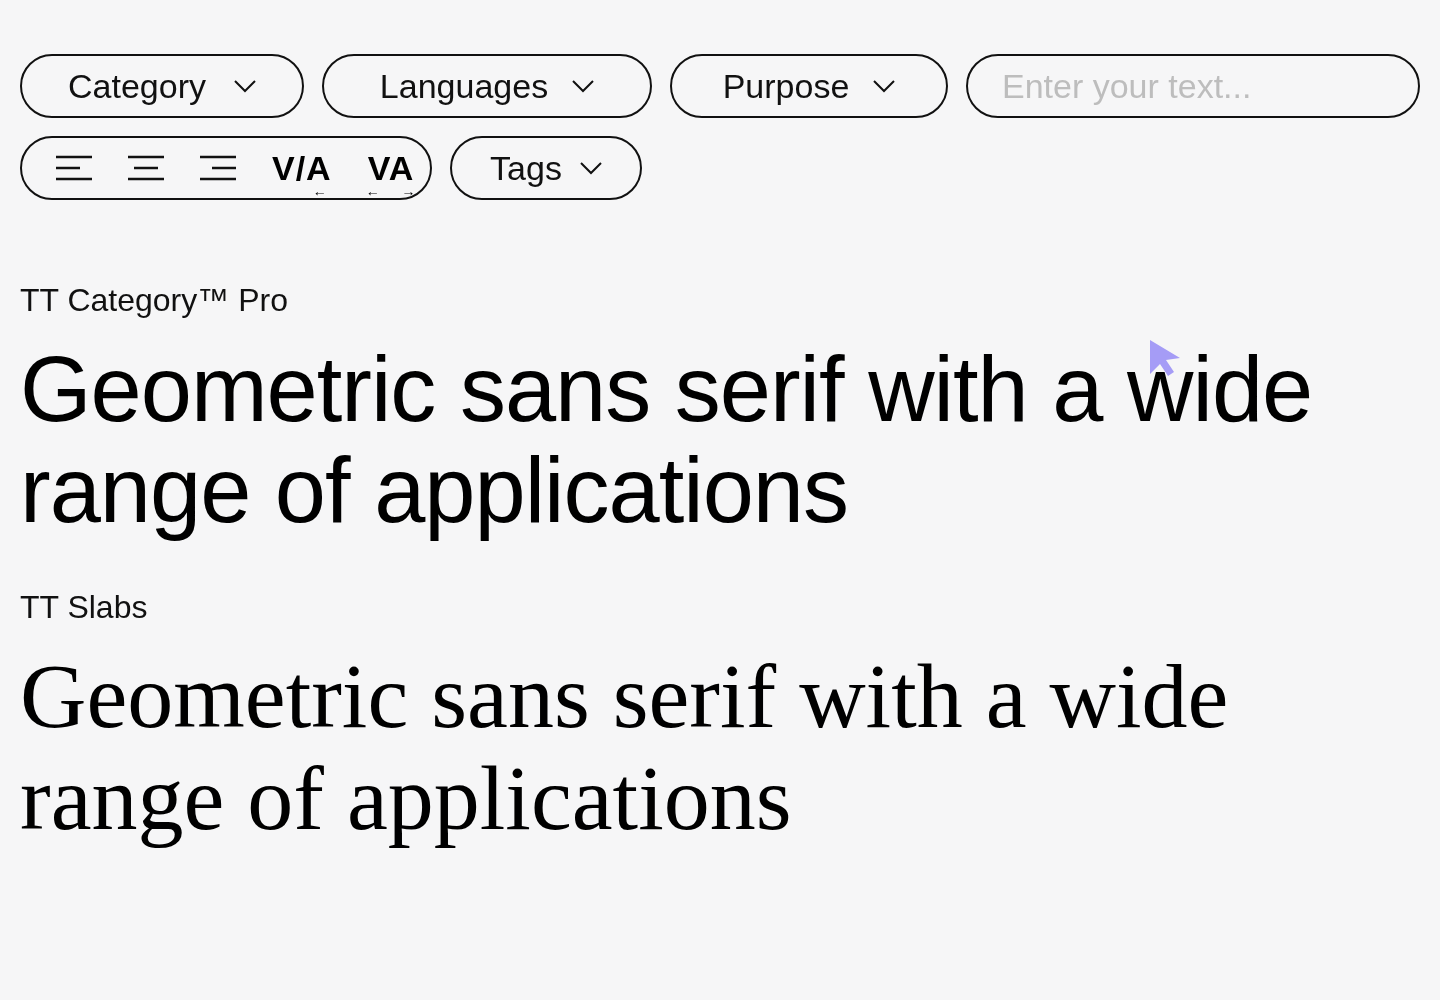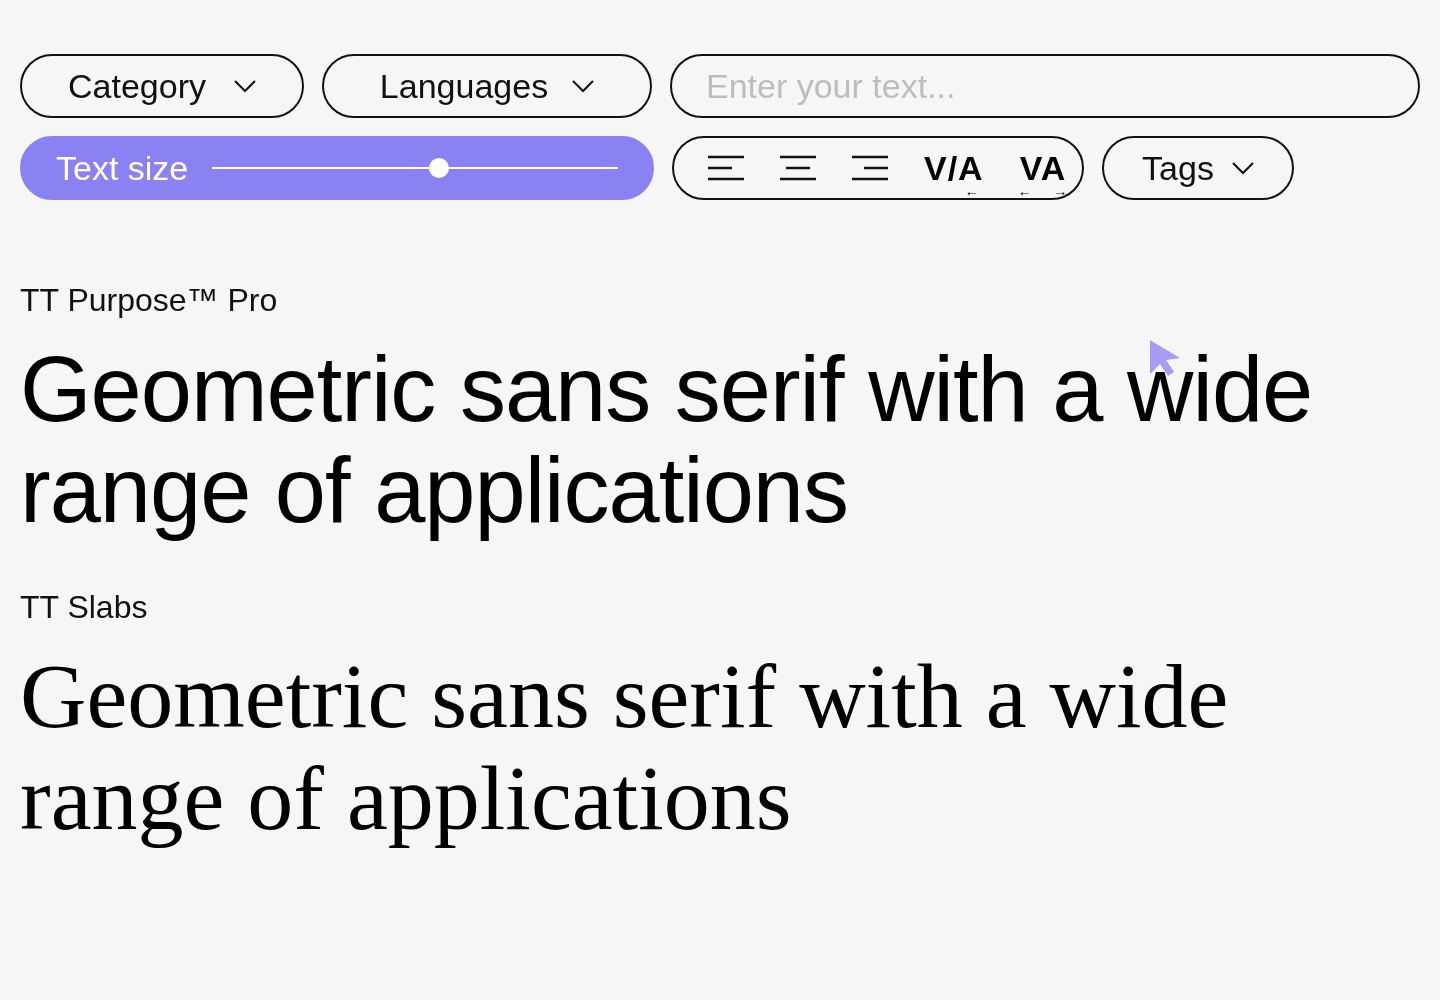--- a/index.html
+++ b/index.html
@@ -149,32 +149,32 @@
     <svg class="chev" width="22" height="14" viewBox="0 0 22 14">
         <path d="M1 2 L11 12 L21 2" stroke="#111" stroke-width="2" fill="none"></path>
       </svg>
   </button>
   <button class="pill lang">
     <span>Languages</span>
     <svg class="chev" width="22" height="14" viewBox="0 0 22 14">
         <path d="M1 2 L11 12 L21 2" stroke="#111" stroke-width="2" fill="none"></path>
       </svg>
   </button>
+  <button class="pill purp">
+    <span>Purpose</span>
+    <svg class="chev" width="22" height="14" viewBox="0 0 22 14">
+        <path d="M1 2 L11 12 L21 2" stroke="#111" stroke-width="2" fill="none"></path>
+      </svg>
+  </button>
   <div class="pill input">
     <input type="text" placeholder="Enter your text..." style="">
   </div>
 </div>
 
 <div class="controls-row">
-  <div class="slider-pill">
-    <span class="slider-label">Text size</span>
-    <div class="slider-track">
-      <div class="slider-thumb" id="slider-thumb" style="left: 56%;"></div>
-    </div>
-  </div>
 
   <div class="toolbar-pill">
     <div class="tool-btn">
       <svg width="36" height="30" viewBox="0 0 36 30">
         <line x1="0" y1="4" x2="36" y2="4" stroke="#111" stroke-width="2.5"></line>
         <line x1="0" y1="15" x2="24" y2="15" stroke="#111" stroke-width="2.5"></line>
         <line x1="0" y1="26" x2="36" y2="26" stroke="#111" stroke-width="2.5"></line>
       </svg>
     </div>
     <div class="tool-btn">
@@ -210,21 +210,21 @@
     <span>Tags</span>
     <svg class="chev" width="22" height="14" viewBox="0 0 22 14">
         <path d="M1 2 L11 12 L21 2" stroke="#111" stroke-width="2" fill="none"></path>
       </svg>
   </button>
 </div>
 
 <div class="font-list">
 
   <div class="font-item">
-    <div class="font-name">TT Purpose™ Pro</div>
+    <div class="font-name">TT Category™ Pro</div>
     <div class="font-sample">Geometric sans serif with a wide range of applications</div>
     <svg class="cursor-indicator" width="36" height="40" viewBox="0 0 36 40" style="top:56px; left:1128px;">
       <path d="M2 2 L2 36 L12 26 L20 38 L26 34 L18 22 L32 20 Z" fill="#a59cf6"></path>
     </svg>
   </div>
 
   <div class="font-item">
     <div class="font-name">TT Slabs</div>
     <div class="font-sample slab">Geometric sans serif with a wide range of applications</div>
   </div>

